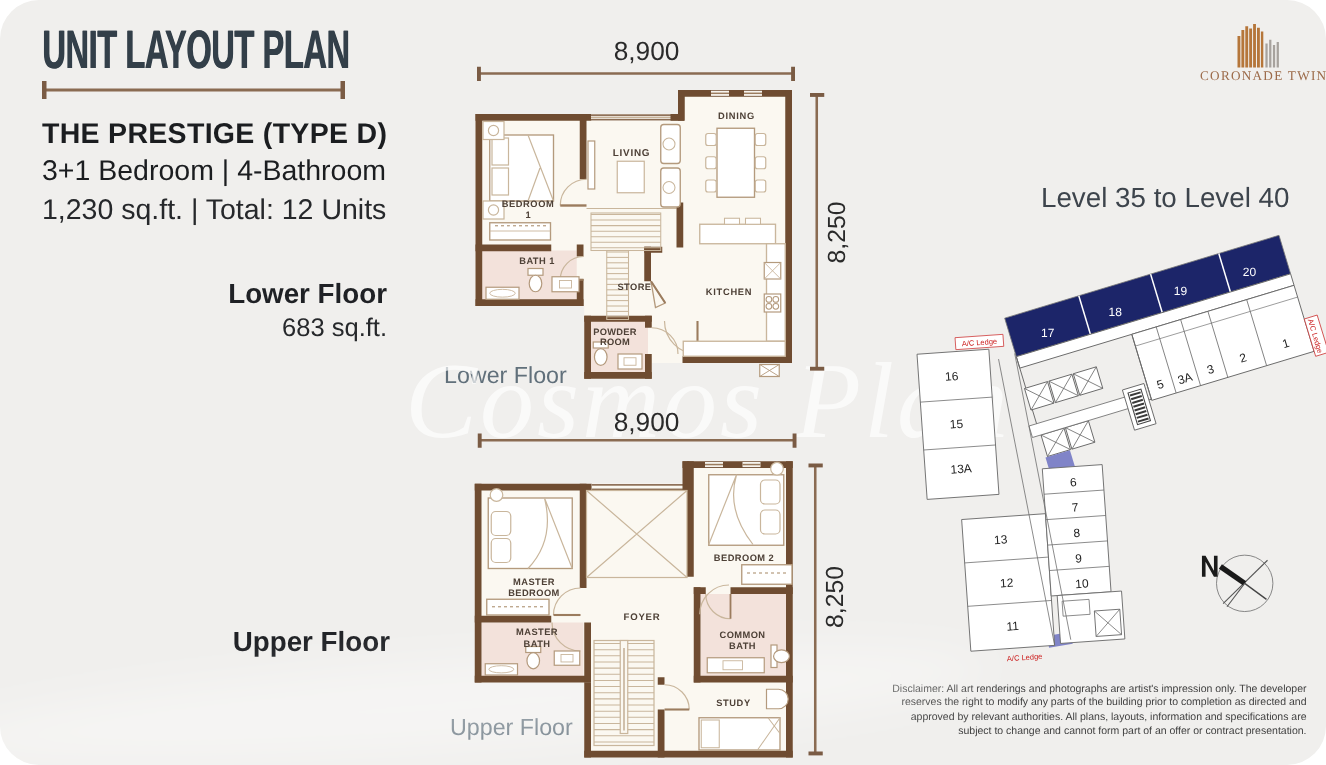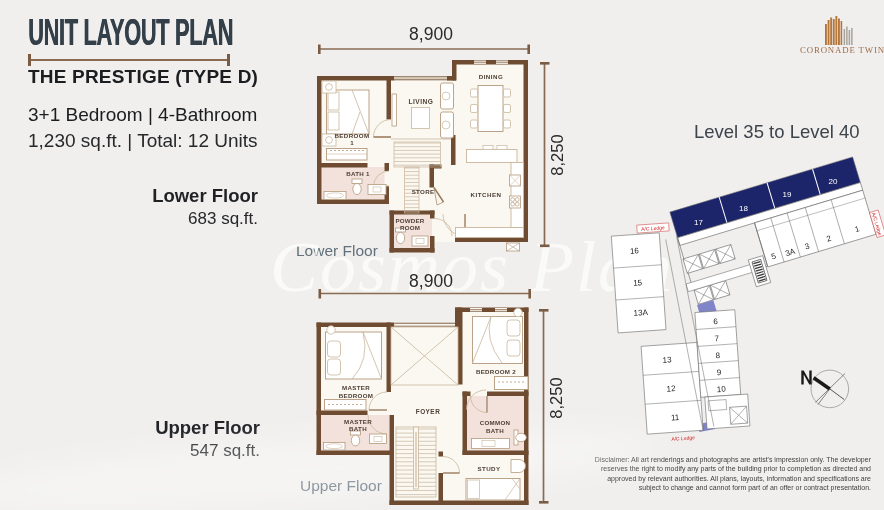--- a/index.html
+++ b/index.html
@@ -1,17 +1,17 @@
 <!DOCTYPE html>
 <html><head>
 <meta charset="utf-8">
 <style>
   html,body{margin:0;padding:0;}
   .page{position:relative;width:884px;height:510px;background:#f0efed;overflow:hidden;
-        font-family:"Liberation Sans", sans-serif;}
+        font-family:"Liberation Sans", sans-serif;border-radius:26px;}
   .abs{position:absolute;}
   .title{font-weight:bold;color:#333f49;font-size:36px;letter-spacing:-0.5px;text-shadow:0.7px 0 0 #333f49;
          transform:scaleX(0.605);transform-origin:left top;white-space:nowrap;}
   .h1{font-weight:bold;color:#1b1d20;font-size:19px;letter-spacing:0.2px;}
   .h2{font-weight:normal;color:#1b1d20;font-size:19px;}
   .h3{color:#26282b;font-size:19px;}
   .flbl{font-weight:bold;color:#1f2125;font-size:18.5px;text-align:right;}
   .fsqft{color:#26282b;font-size:17px;text-align:right;}
   .graylbl{color:#61707b;font-size:15.5px;}
   .lvl{color:#3d444c;font-size:18.5px;}
@@ -26,33 +26,32 @@
 <div class="page">
 
 <div class="abs title" style="left:28px;top:12px;">UNIT LAYOUT PLAN</div>
 
 <div class="abs" style="left:28px;top:59px;width:202px;height:2.4px;background:#8a6b52;"></div>
 
 <div class="abs" style="left:28px;top:54px;width:3px;height:12px;background:#7a5b44;"></div>
 
 <div class="abs" style="left:227px;top:54px;width:3px;height:12px;background:#7a5b44;"></div>
 
-<div class="abs h1" style="left:28px;top:66px;">THE PRESTIGE (TYPE D)</div>
+<div class="abs h1" style="left:28px;top:79px;">THE PRESTIGE (TYPE D)</div>
 
 <div class="abs h2" style="left:28px;top:104px;">3+1 Bedroom | 4-Bathroom</div>
 
 <div class="abs h3" style="left:28px;top:130px;">1,230 sq.ft. | Total: 12 Units</div>
 
 <div class="abs flbl" style="left:58px;top:185px;width:200px;">Lower Floor</div>
 
 <div class="abs fsqft" style="left:58px;top:209px;width:200px;">683 sq.ft.</div>
 
 <div class="abs flbl" style="left:60px;top:417px;width:200px;">Upper Floor</div>
 
-<div class="abs fsqft" style="left:60px;top:441px;width:200px;">547 sq.ft.</div>
 
 <div class="abs graylbl" style="left:296px;top:242px;">Lower Floor</div>
 
 <div class="abs graylbl" style="left:300px;top:477px;">Upper Floor</div>
 
 <div class="abs lvl" style="left:694px;top:121px;">Level 35 to Level 40</div>
 
 <div class="abs logotext" style="left:800px;top:44.5px;">CORONADE TWINS</div>
 
 <div class="abs disc" style="right:13px;top:455px;">Disclaimer: All art renderings and photographs are artist's impression only. The developer<br>reserves the right to modify any parts of the building prior to completion as directed and<br>approved by relevant authorities. All plans, layouts, information and specifications are<br>subject to change and cannot form part of an offer or contract presentation.</div>

